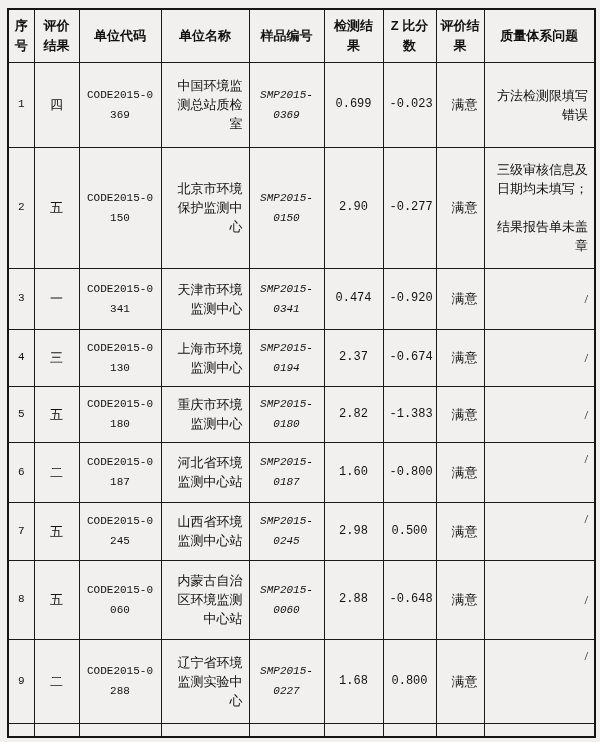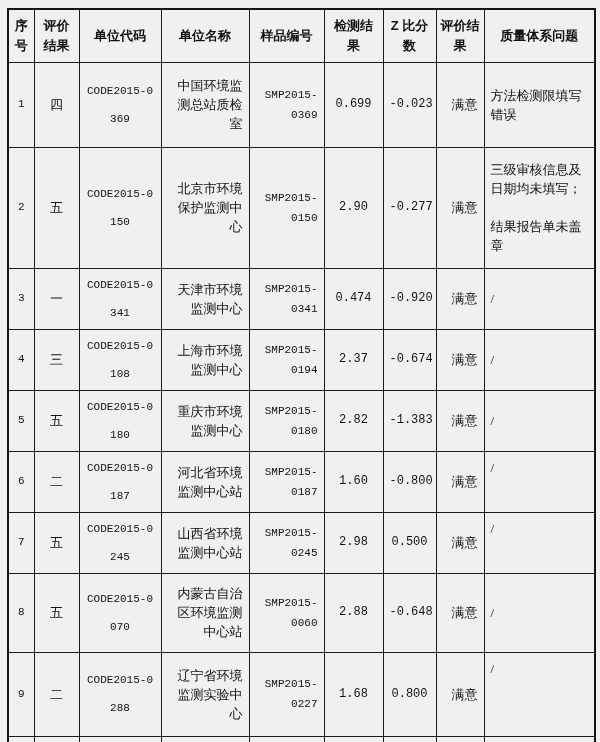--- a/index.html
+++ b/index.html
@@ -34,26 +34,26 @@
     text-align: center;
     padding: 2px 4px;
     height: 53px;
   }
 
   
   td { font-size: 13px; line-height: 19px; padding: 2px 6px; }
 
   .c-seq    { text-align: center; font-family: "Liberation Mono", "DejaVu Sans Mono", monospace; font-size: 11px; }
   .c-level  { text-align: center; }
-  .c-code   { text-align: center; font-family: "Liberation Mono", "DejaVu Sans Mono", monospace; font-size: 11px; word-break: break-all; line-height: 28px; }
+  .c-code   { text-align: center; font-family: "Liberation Mono", "DejaVu Sans Mono", monospace; font-size: 11px; word-break: break-all; line-height: 20px; }
   .c-name   { text-align: right; }
-  .c-sample { text-align: right; font-family: "Liberation Mono", "DejaVu Sans Mono", monospace; font-size: 11px; line-height: 20px; overflow-wrap: break-word; }
+  .c-sample { text-align: center; font-family: "Liberation Mono", "DejaVu Sans Mono", monospace; font-size: 11px; line-height: 20px; overflow-wrap: break-word; font-style: italic; }
   .c-num    { text-align: center; font-family: "Liberation Mono", "DejaVu Sans Mono", monospace; font-size: 12px; }
   .c-eval   { text-align: right; }
-  .c-issue  { text-align: left; white-space: pre-line; }
+  .c-issue  { text-align: right; white-space: pre-line; }
   .vtop     { vertical-align: top; padding-top: 6px; }
 
   
   tr.h-r1 td { height: 85px; }
   tr.h-r2 td { height: 121px; }
   tr.h-r3 td { height: 61px; }
   tr.h-r4 td { height: 57px; }
   tr.h-r5 td { height: 56px; }
   tr.h-r6 td { height: 60px; }
   tr.h-r7 td { height: 58px; }
@@ -122,21 +122,21 @@
         <td class="c-name">天津市环境监测中心</td>
         <td class="c-sample">SMP2015-0341</td>
         <td class="c-num">0.474</td>
         <td class="c-num">-0.920</td>
         <td class="c-eval">满意</td>
         <td class="c-issue">/</td>
       </tr>
       <tr class="h-r4">
         <td class="c-seq">4</td>
         <td class="c-level">三</td>
-        <td class="c-code">CODE2015-0108</td>
+        <td class="c-code">CODE2015-0130</td>
         <td class="c-name">上海市环境监测中心</td>
         <td class="c-sample">SMP2015-0194</td>
         <td class="c-num">2.37</td>
         <td class="c-num">-0.674</td>
         <td class="c-eval">满意</td>
         <td class="c-issue">/</td>
       </tr>
       <tr class="h-r5">
         <td class="c-seq">5</td>
         <td class="c-level">五</td>
@@ -166,21 +166,21 @@
         <td class="c-name">山西省环境监测中心站</td>
         <td class="c-sample">SMP2015-0245</td>
         <td class="c-num">2.98</td>
         <td class="c-num">0.500</td>
         <td class="c-eval">满意</td>
         <td class="c-issue vtop">/</td>
       </tr>
       <tr class="h-r8">
         <td class="c-seq">8</td>
         <td class="c-level">五</td>
-        <td class="c-code">CODE2015-0070</td>
+        <td class="c-code">CODE2015-0060</td>
         <td class="c-name">内蒙古自治区环境监测中心站</td>
         <td class="c-sample">SMP2015-0060</td>
         <td class="c-num">2.88</td>
         <td class="c-num">-0.648</td>
         <td class="c-eval">满意</td>
         <td class="c-issue">/</td>
       </tr>
       <tr class="h-r9">
         <td class="c-seq">9</td>
         <td class="c-level">二</td>

